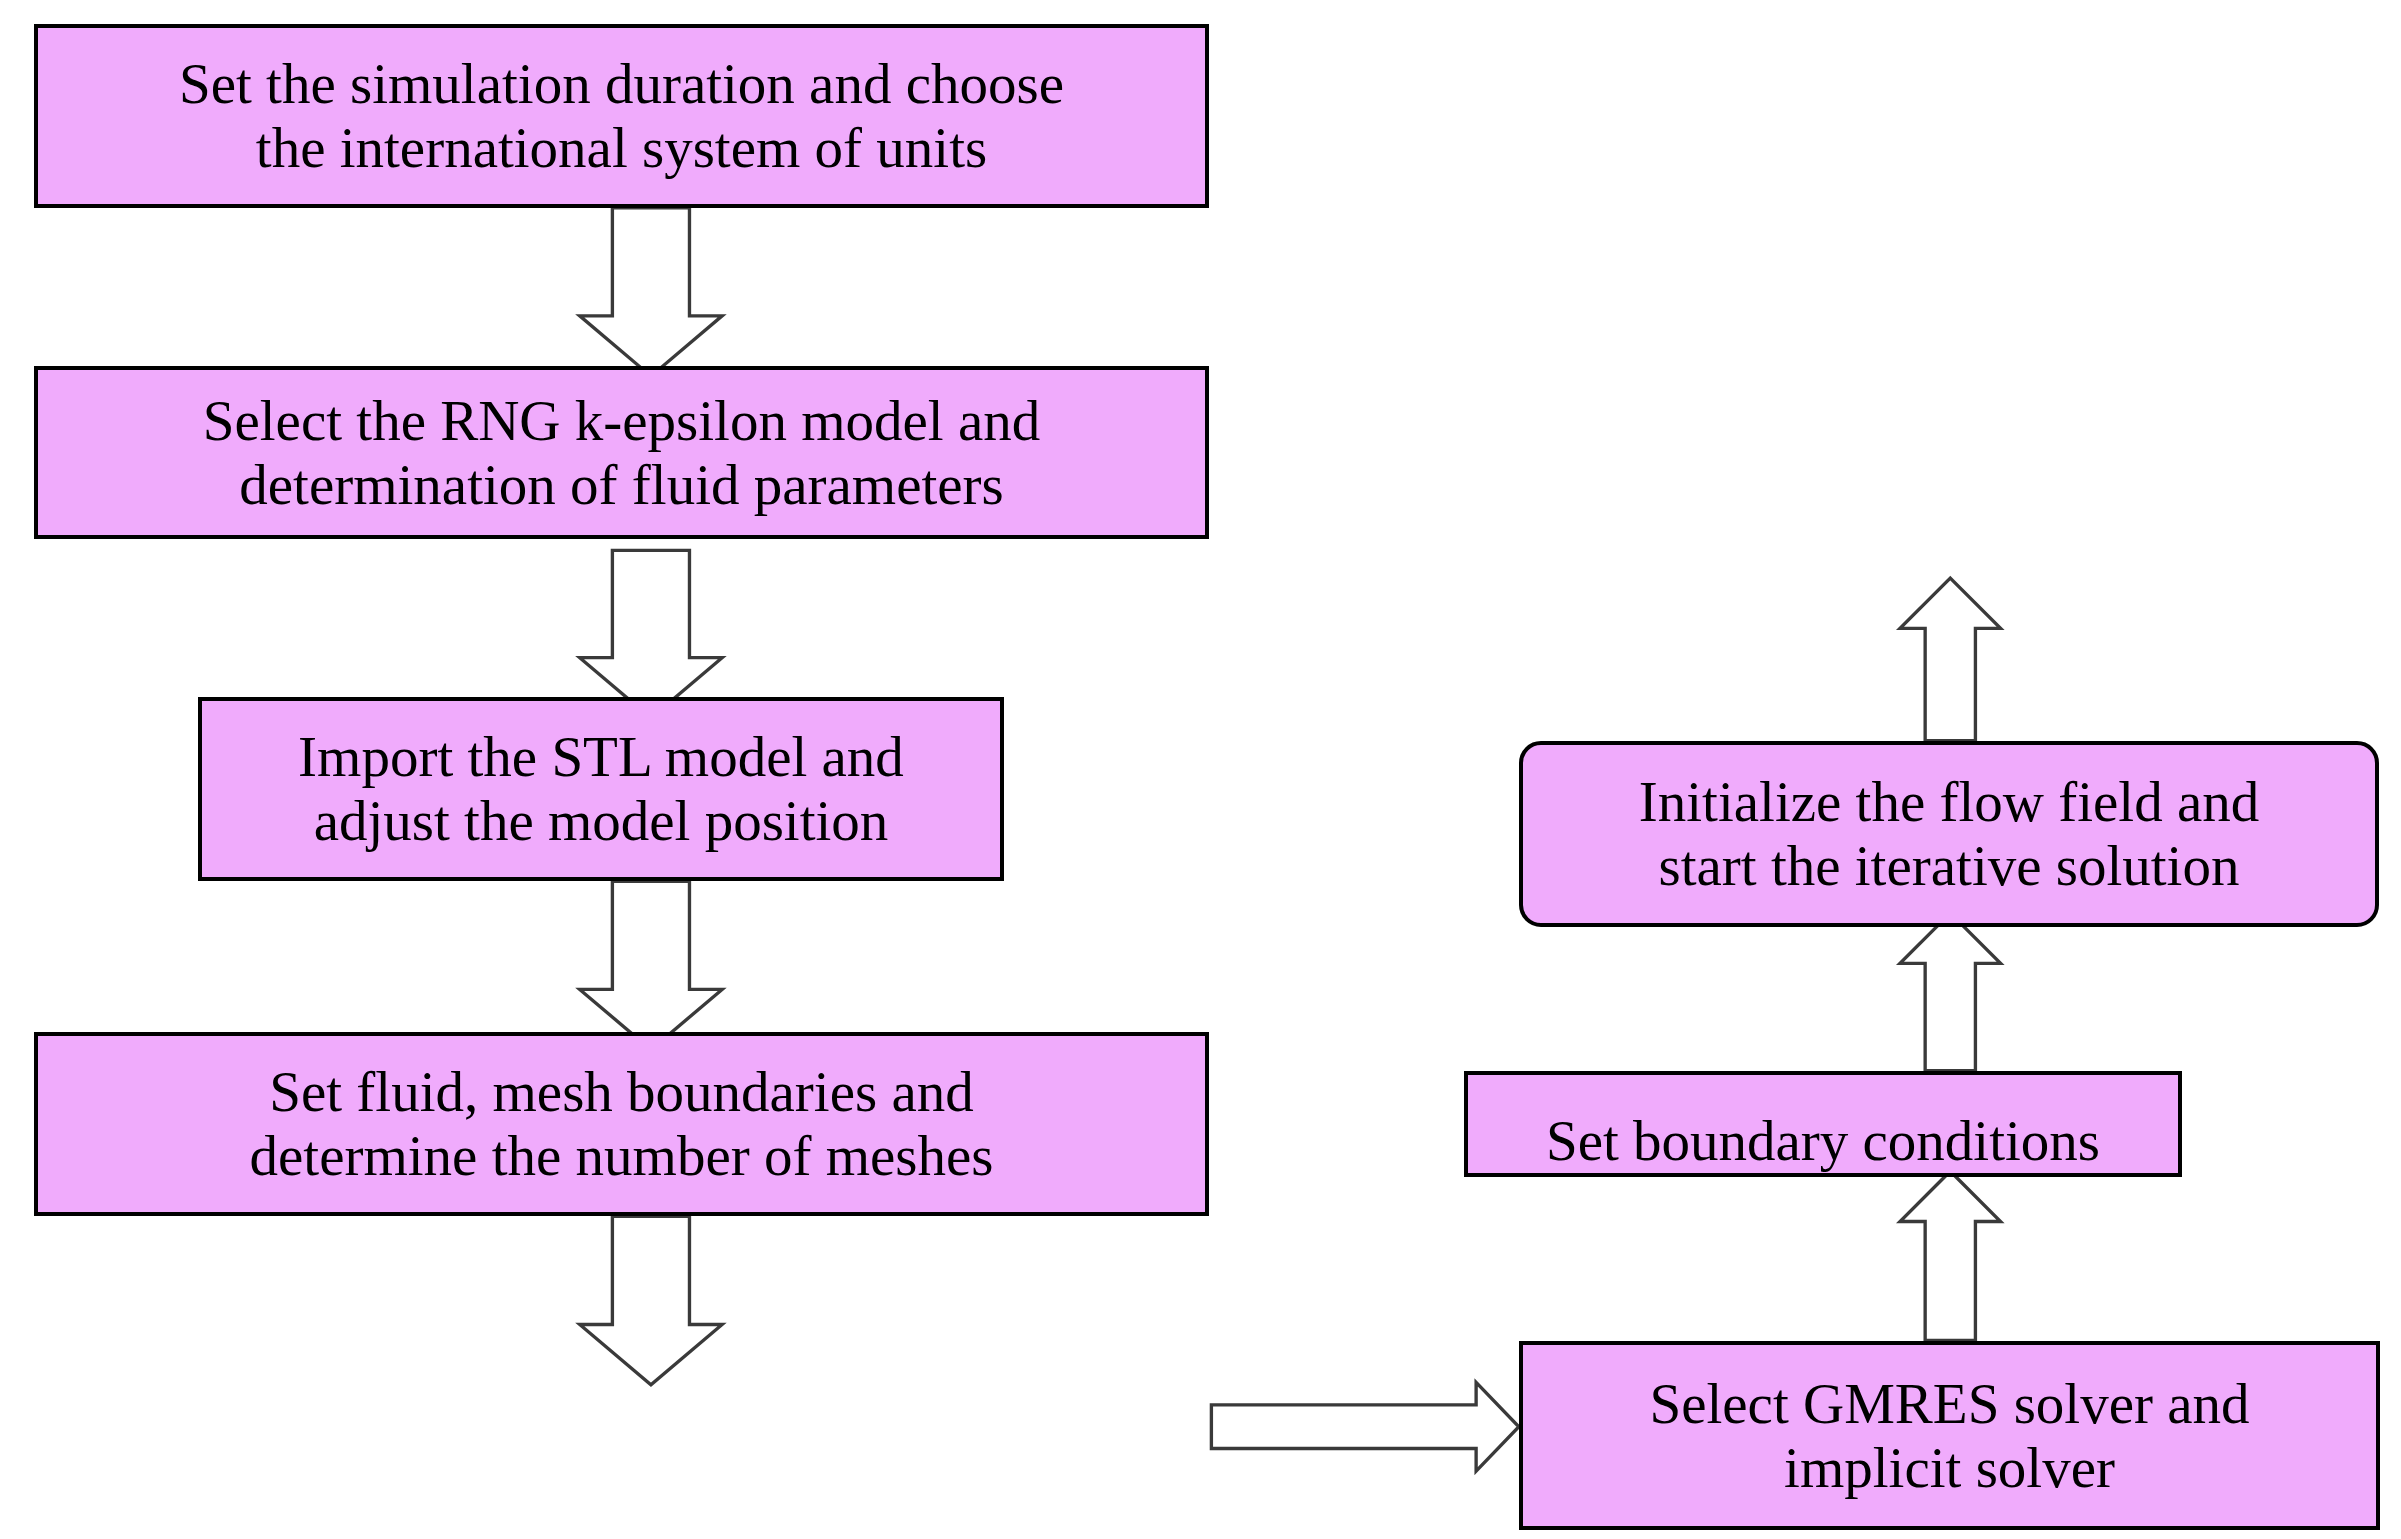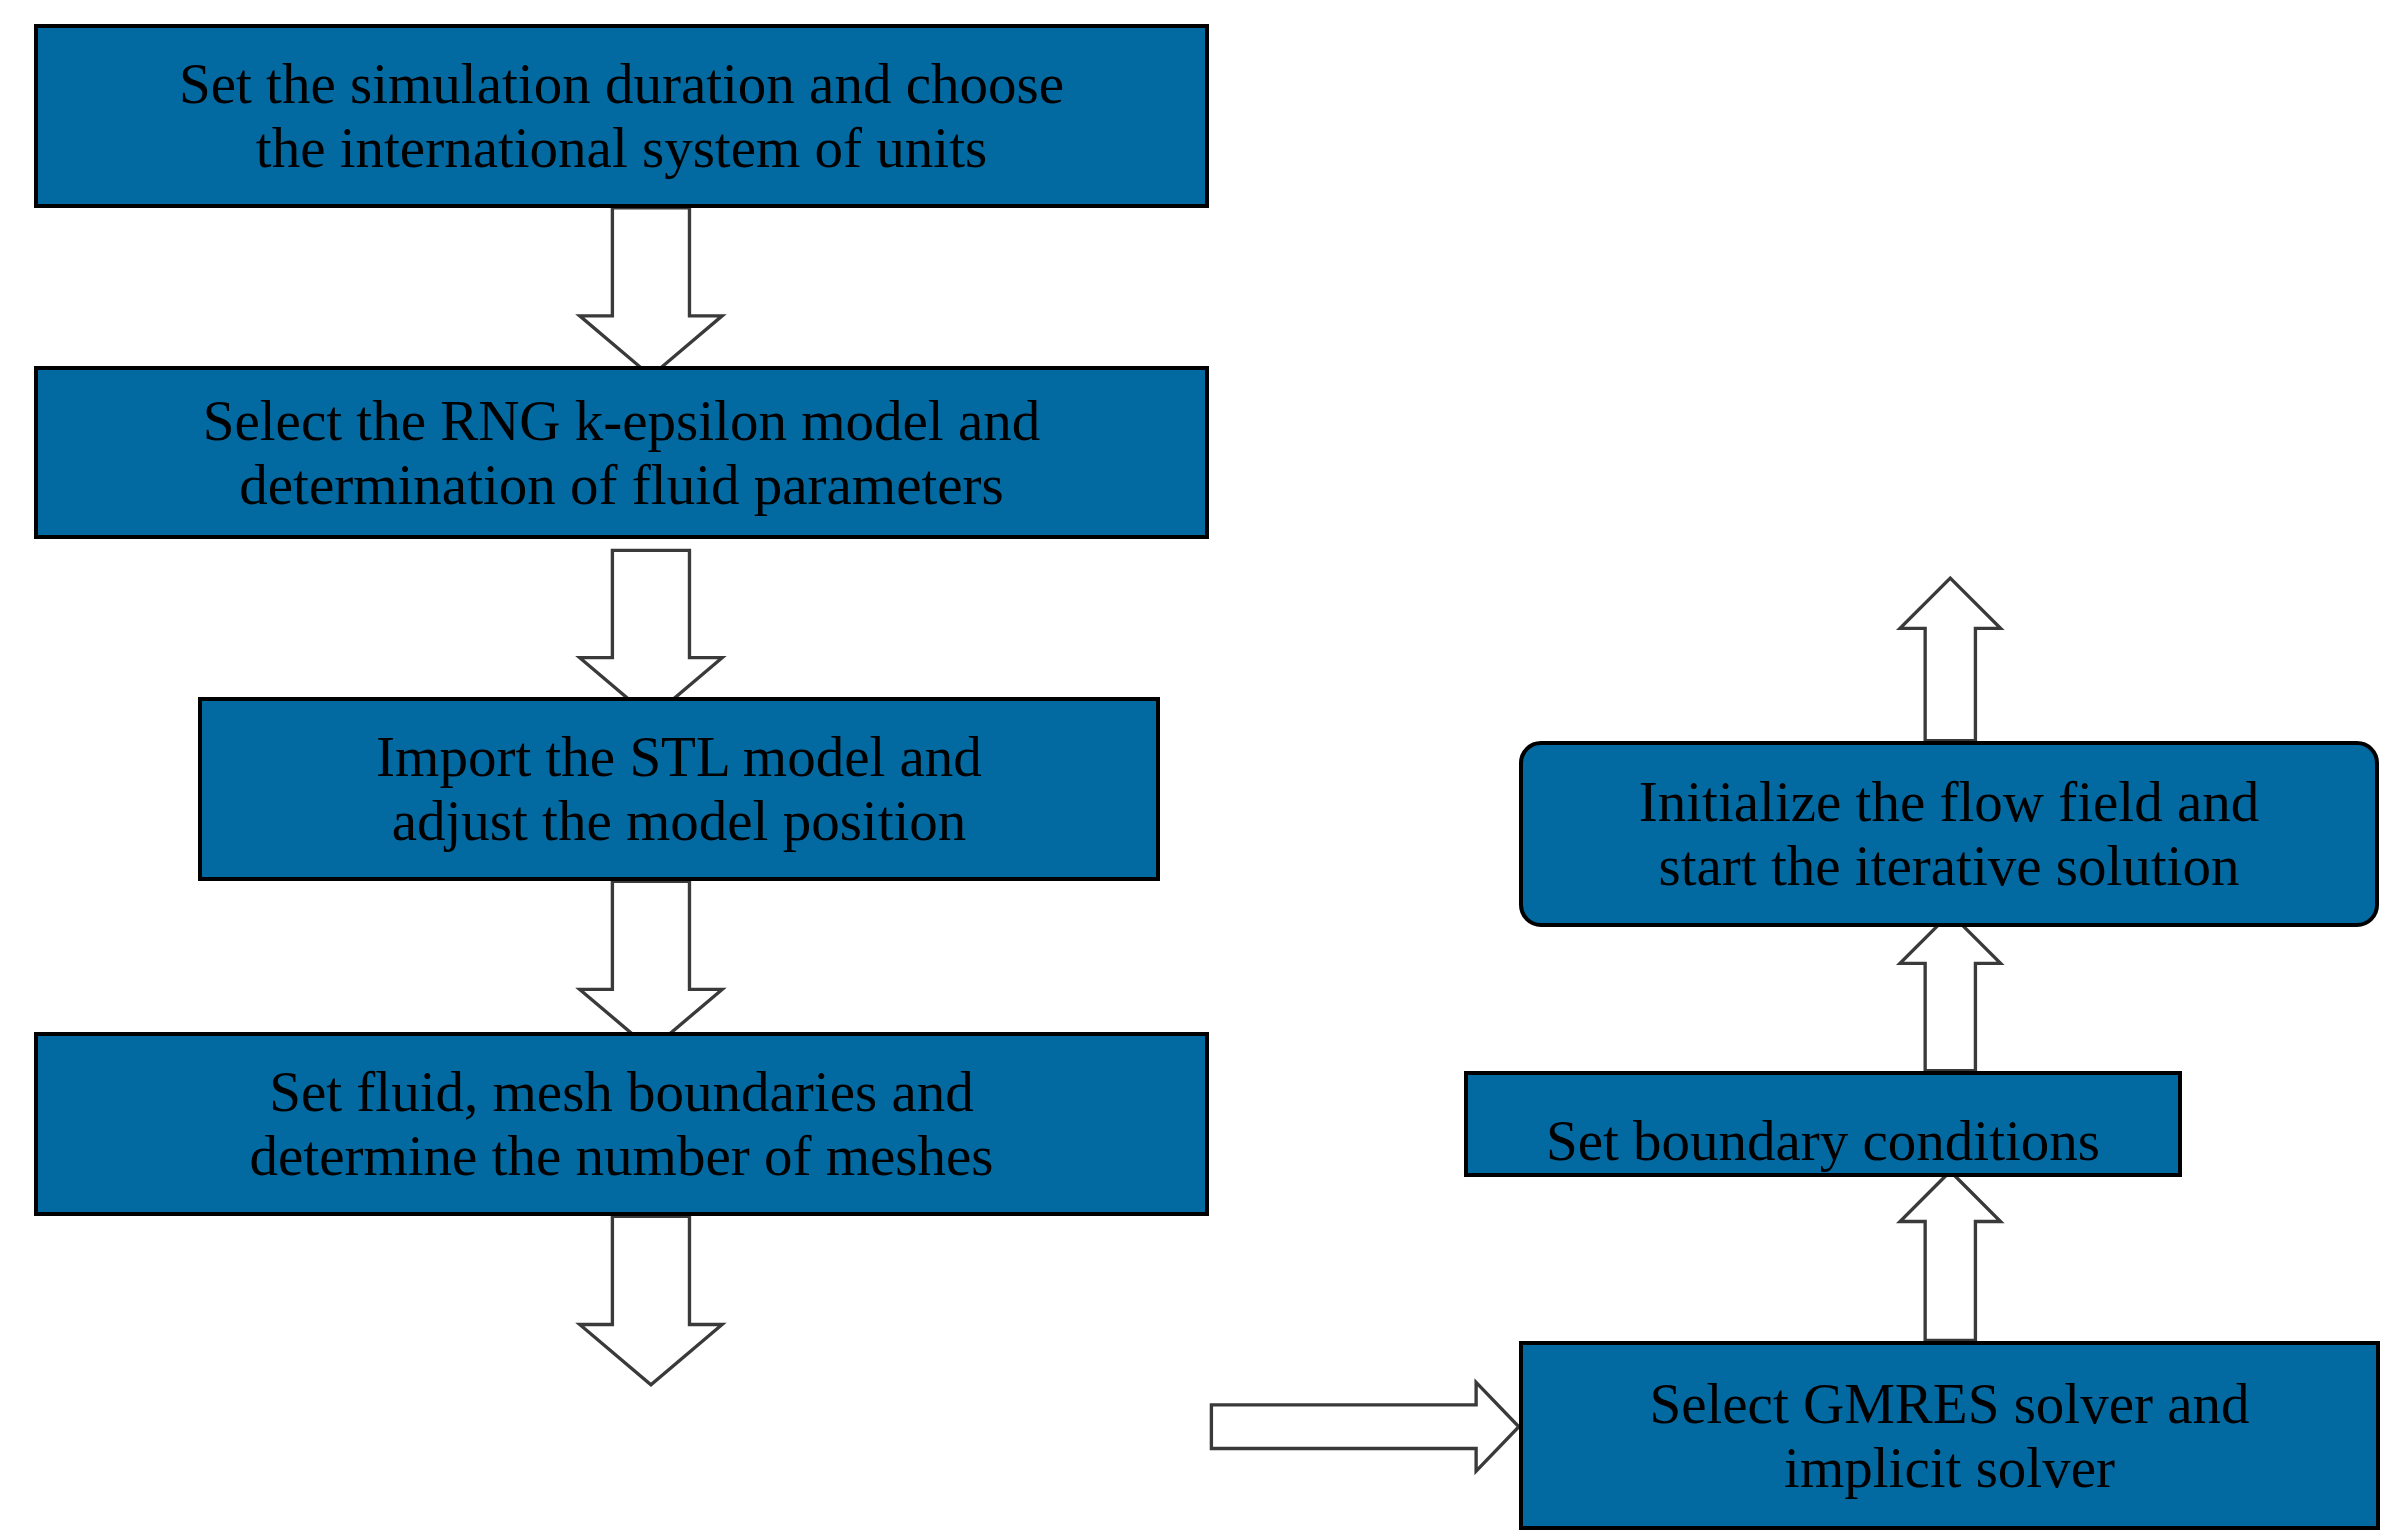--- a/index.html
+++ b/index.html
@@ -14,21 +14,21 @@
   #canvas {
     position: relative;
     width: 2401px;
     height: 1539px;
     background: #ffffff;
     overflow: hidden;
   }
   .node {
     position: absolute;
     box-sizing: border-box;
-    background: #0369a1;
+    background: #f0abfc;
     border: 4.2px solid #000000;
     display: flex;
     align-items: center;
     justify-content: center;
     text-align: center;
     color: #000000;
     font-family: "Liberation Serif", "DejaVu Serif", serif;
     font-size: 57px;
     line-height: 1.12;
     letter-spacing: 0px;
@@ -81,21 +81,21 @@
   <div class="node" style="left:34px; top:23.5px; width:1175px; height:184px;">
     <span class="node-label">Set the simulation duration and choose
 the international system of units</span>
   </div>
 
   <div class="node" style="left:34px; top:366px; width:1175px; height:173px;">
     <span class="node-label">Select the RNG k-epsilon model and
 determination of fluid parameters</span>
   </div>
 
-  <div class="node" style="left:198px; top:697px; width:962px; height:184px;">
+  <div class="node" style="left:198px; top:697px; width:806px; height:184px;">
     <span class="node-label">Import the STL model and
 adjust the model position</span>
   </div>
 
   <div class="node" style="left:34px; top:1032px; width:1175px; height:184px;">
     <span class="node-label">Set fluid, mesh boundaries and
 determine the number of meshes</span>
   </div>
 
 

